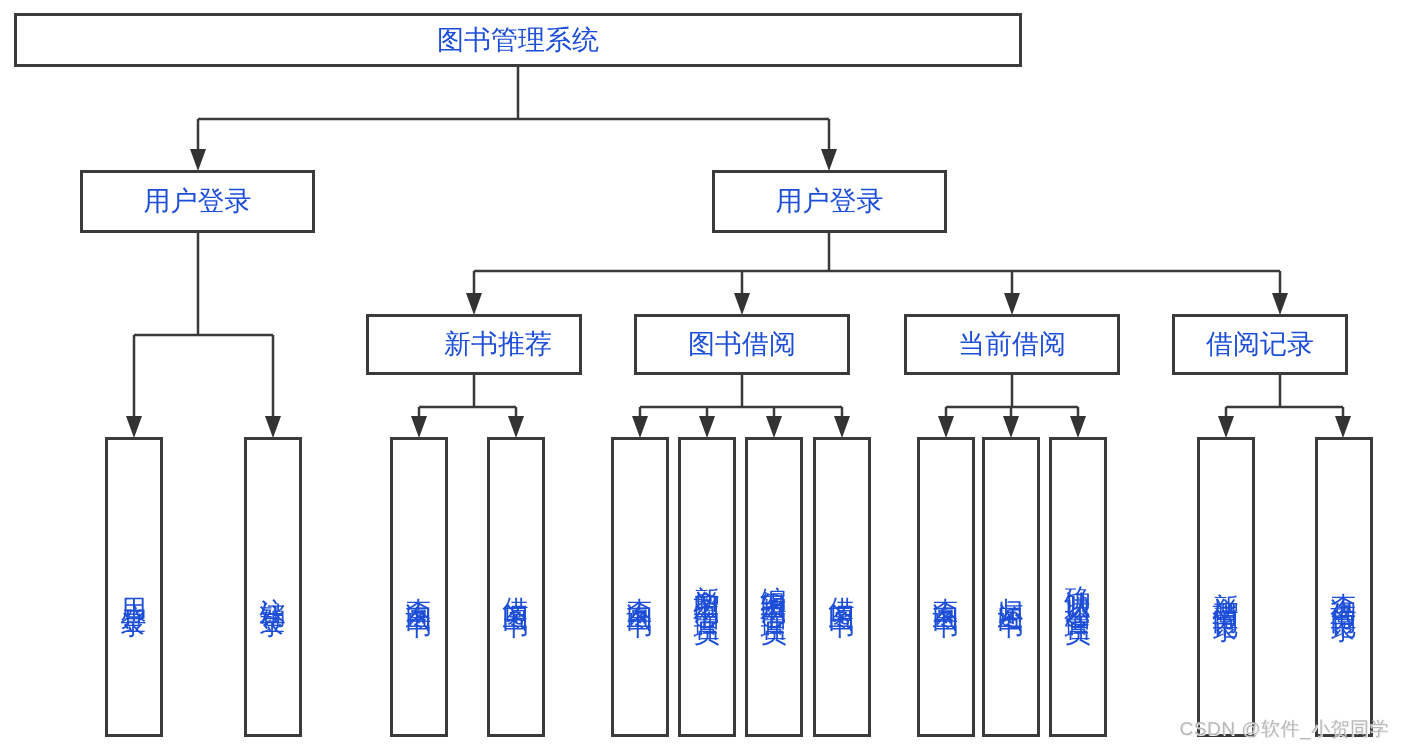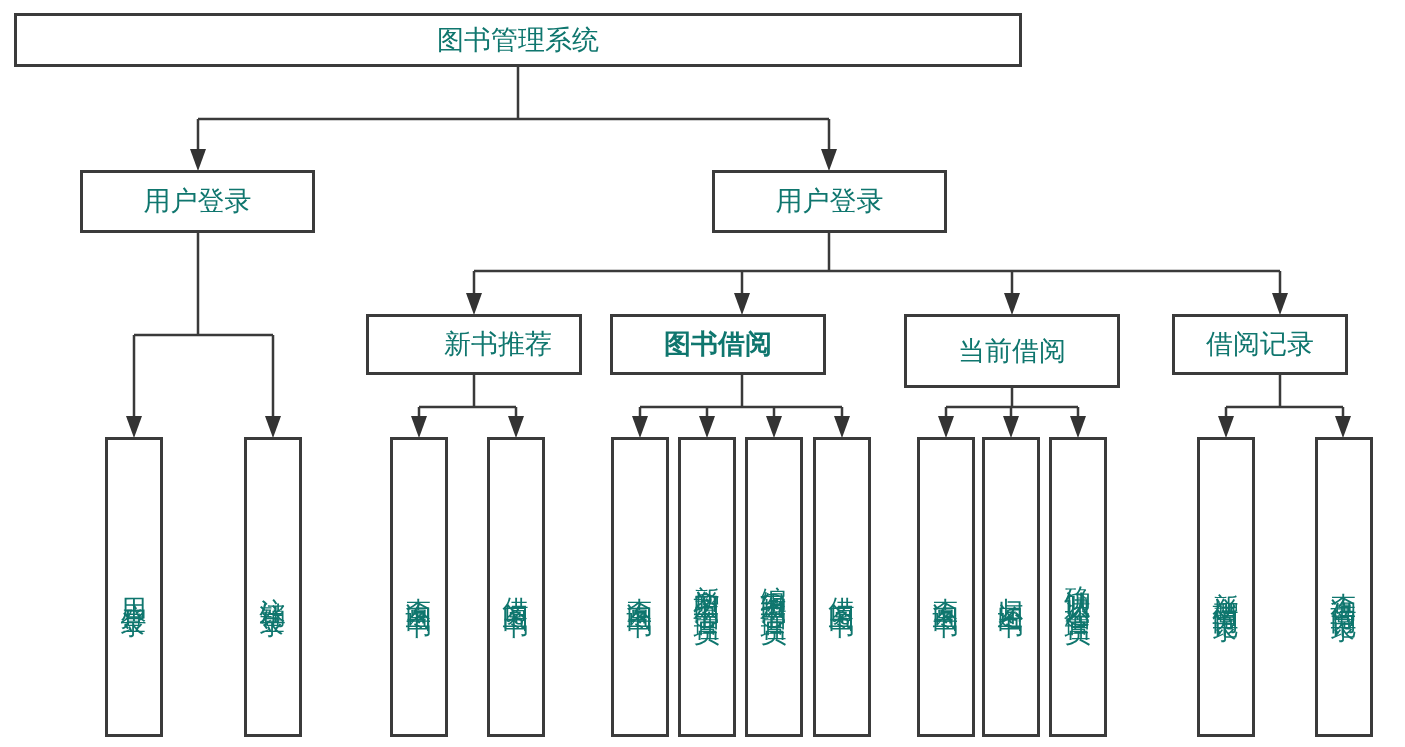--- a/index.html
+++ b/index.html
@@ -18,21 +18,21 @@
   }
   .node {
     position: absolute;
     box-sizing: border-box;
     background: #ffffff;
     border: 3px solid #3b3b3b;
     display: flex;
     align-items: center;
     justify-content: center;
     font-size: 27px;
-    color: #0f766e;
+    color: #1d4ed8;
     white-space: nowrap;
     line-height: 1;
   }
   .vnode {
     writing-mode: vertical-rl;
     font-size: 26px;
     letter-spacing: 5px;
     white-space: nowrap;
   }
   .watermark {
@@ -81,36 +81,37 @@
       <polygon points="1335,416 1351,416 1343,438"></polygon>
     </g>
   </svg>
 
   <div class="node" style="left:14px; top:13px; width:1008px; height:54px;">图书管理系统</div>
 
   <div class="node" style="left:80px; top:170px; width:235px; height:63px;">用户登录</div>
   <div class="node" style="left:712px; top:170px; width:235px; height:63px;">用户登录</div>
 
   <div class="node" style="left:366px; top:314px; width:216px; height:61px;padding-left:48px;">新书推荐</div>
-  <div class="node" style="left:610px; top:314px; width:216px; height:61px;font-weight:bold;">图书借阅</div>
-  <div class="node" style="left:904px; top:314px; width:216px; height:74px;">当前借阅</div>
+  <div class="node" style="left:634px; top:314px; width:216px; height:61px;">图书借阅</div>
+  <div class="node" style="left:904px; top:314px; width:216px; height:61px;">当前借阅</div>
   <div class="node" style="left:1172px; top:314px; width:176px; height:61px;">借阅记录</div>
 
   <div class="node vnode" style="left:105px; top:437px; width:58px; height:300px;">用户登录</div>
   <div class="node vnode" style="left:244px; top:437px; width:58px; height:300px;">注销登录</div>
 
   <div class="node vnode" style="left:390px; top:437px; width:58px; height:300px;">查询图书</div>
   <div class="node vnode" style="left:487px; top:437px; width:58px; height:300px;">借阅图书</div>
 
   <div class="node vnode" style="left:611px; top:437px; width:58px; height:300px;">查询图书</div>
   <div class="node vnode" style="left:678px; top:437px; width:58px; height:300px;">新增图书（管理员）</div>
   <div class="node vnode" style="left:745px; top:437px; width:58px; height:300px;">编辑图书（管理员）</div>
   <div class="node vnode" style="left:813px; top:437px; width:58px; height:300px;">借阅图书</div>
 
   <div class="node vnode" style="left:917px; top:437px; width:58px; height:300px;">查询图书</div>
   <div class="node vnode" style="left:982px; top:437px; width:58px; height:300px;">归还图书</div>
   <div class="node vnode" style="left:1049px; top:437px; width:58px; height:300px;">确认归还（管理员）</div>
 
   <div class="node vnode" style="left:1197px; top:437px; width:58px; height:300px;">新增借阅记录</div>
   <div class="node vnode" style="left:1315px; top:437px; width:58px; height:300px;">查询借阅记录</div>
 
+  <div class="watermark">CSDN @软件_小贺同学</div>
 
 </div>
 
 </body></html>

